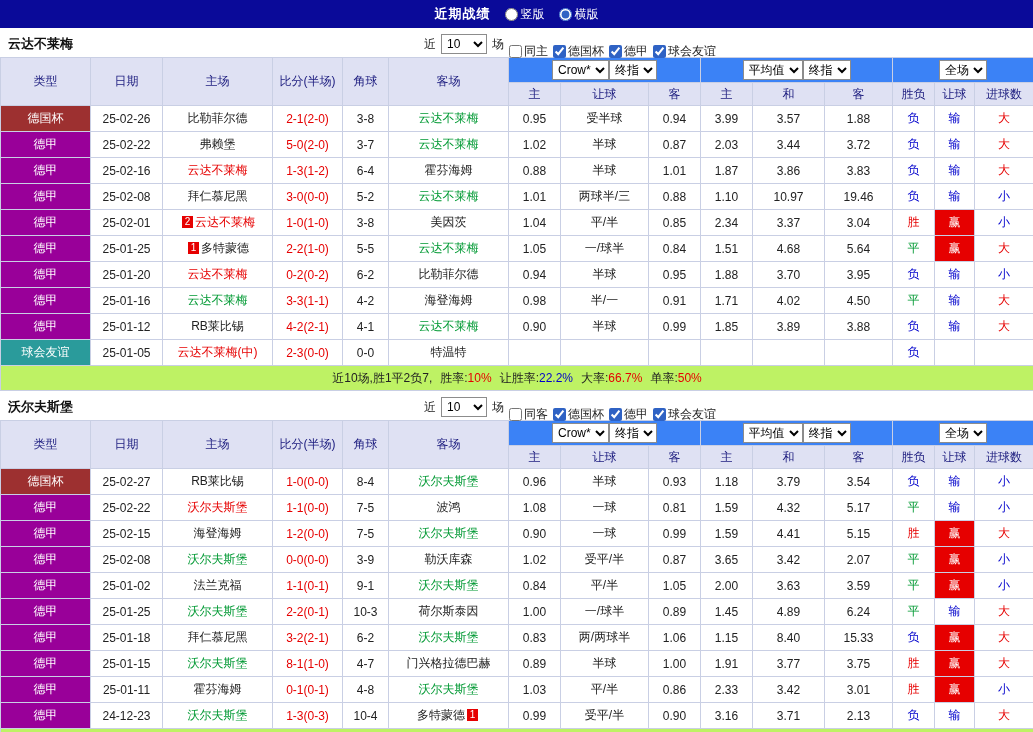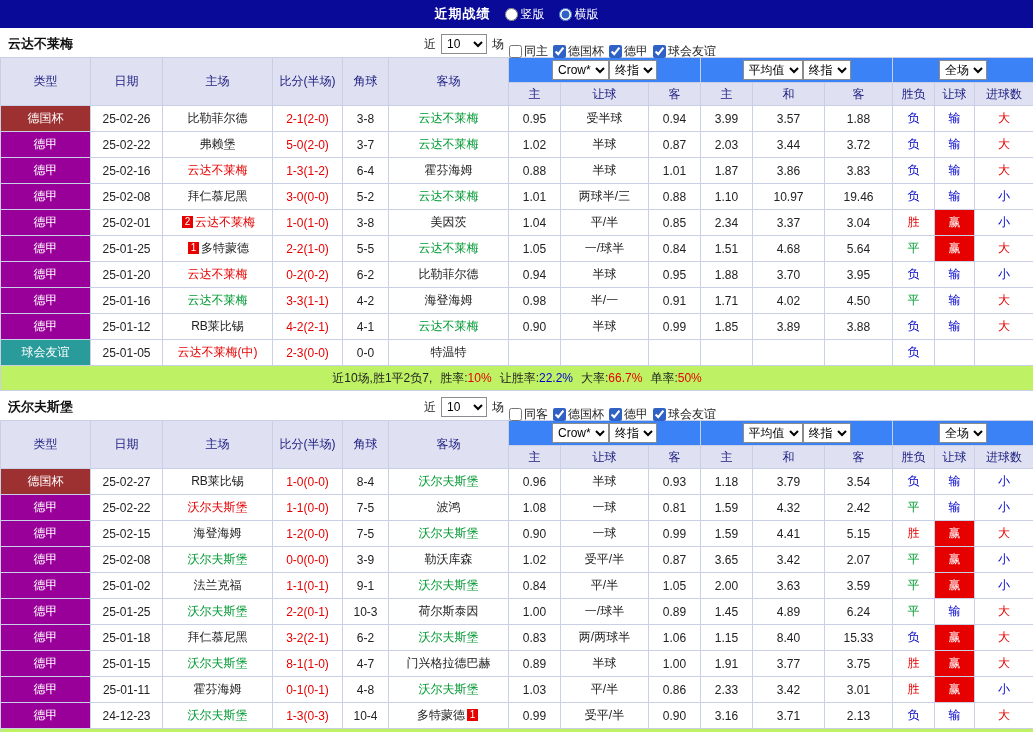--- a/index.html
+++ b/index.html
@@ -374,21 +374,21 @@
           <td>25-02-22</td>
           <td class="team-cell"><span class="t-red">沃尔夫斯堡</span></td>
           <td class="t-red">1-1(0-0)</td>
           <td>7-5</td>
           <td class="team-cell"><span>波鸿</span></td>
           <td>1.08</td>
           <td>一球</td>
           <td>0.81</td>
           <td>1.59</td>
           <td>4.32</td>
-          <td>2.42</td>
+          <td>5.17</td>
           <td class="t-green">平</td>
           <td class="t-blue">输</td>
           <td class="t-blue">小</td>
         </tr>
         <tr>
           <td class="type-league">德甲</td>
           <td>25-02-15</td>
           <td class="team-cell"><span>海登海姆</span></td>
           <td class="t-red">1-2(0-0)</td>
           <td>7-5</td>

